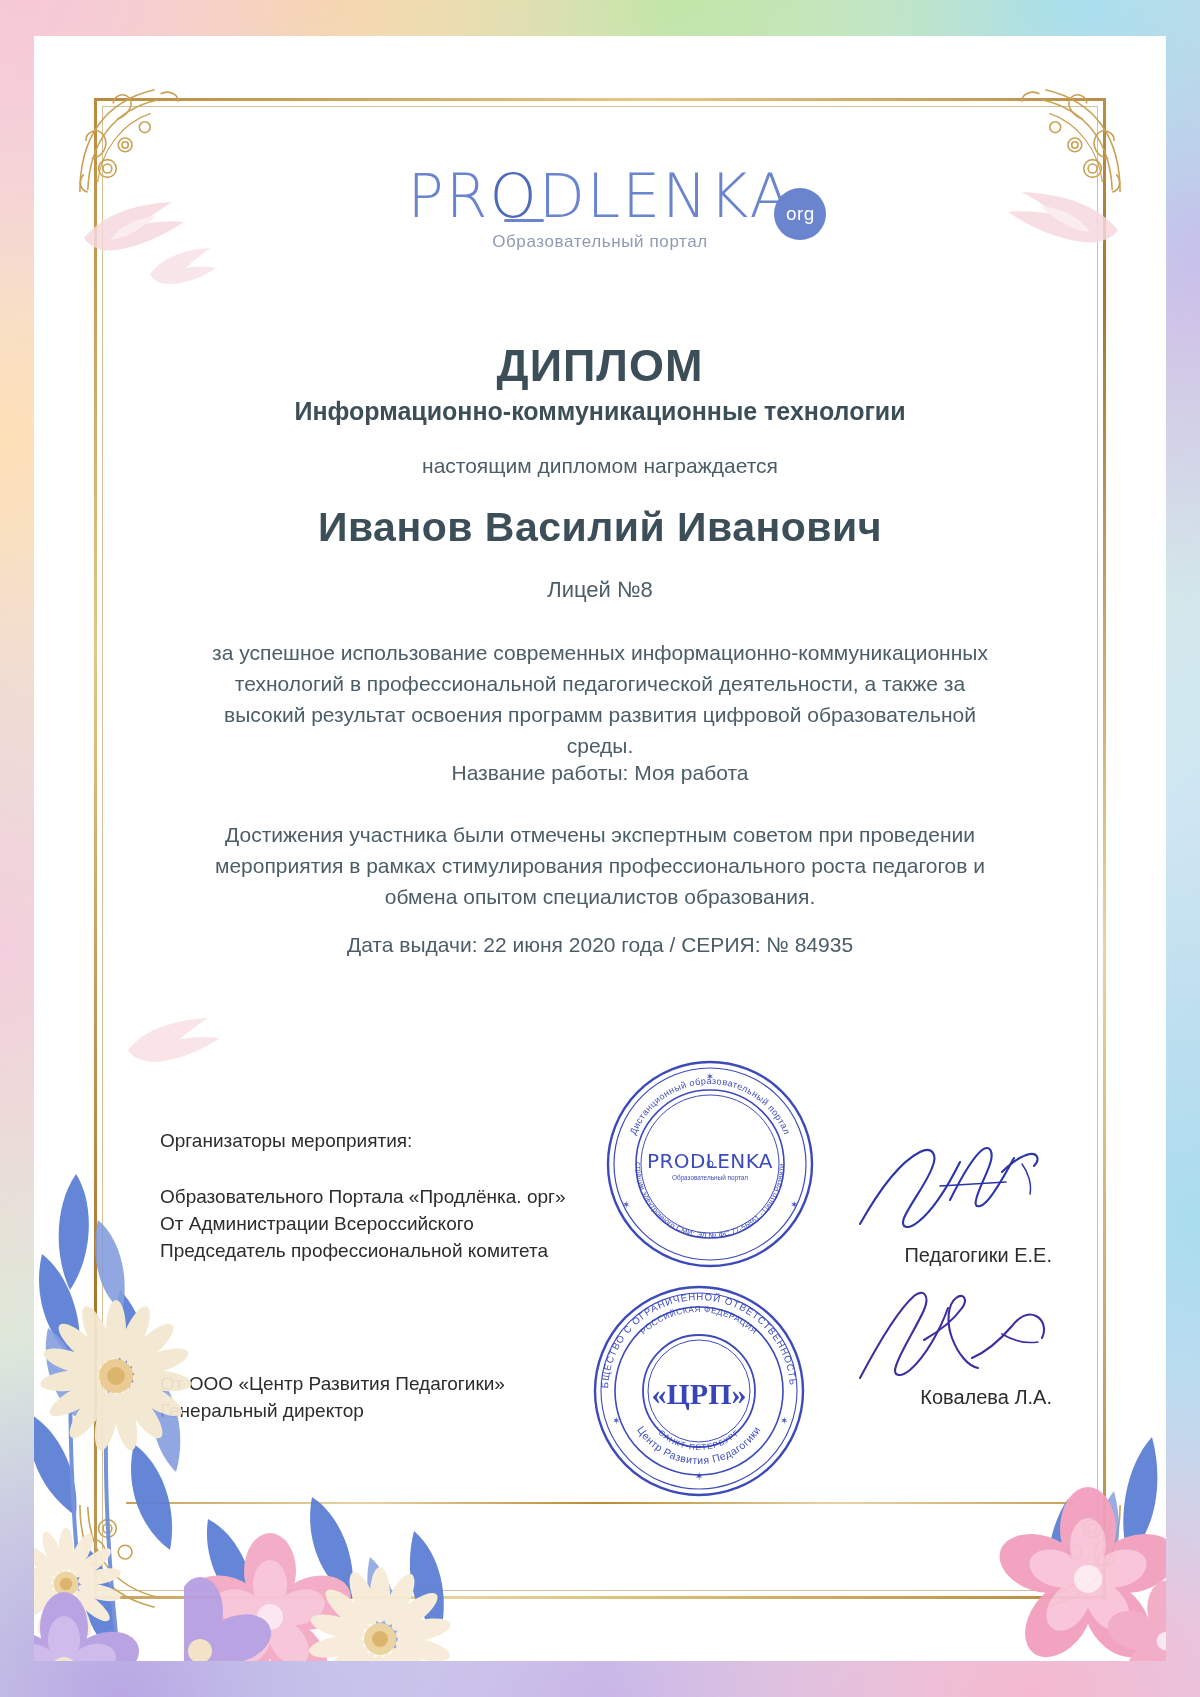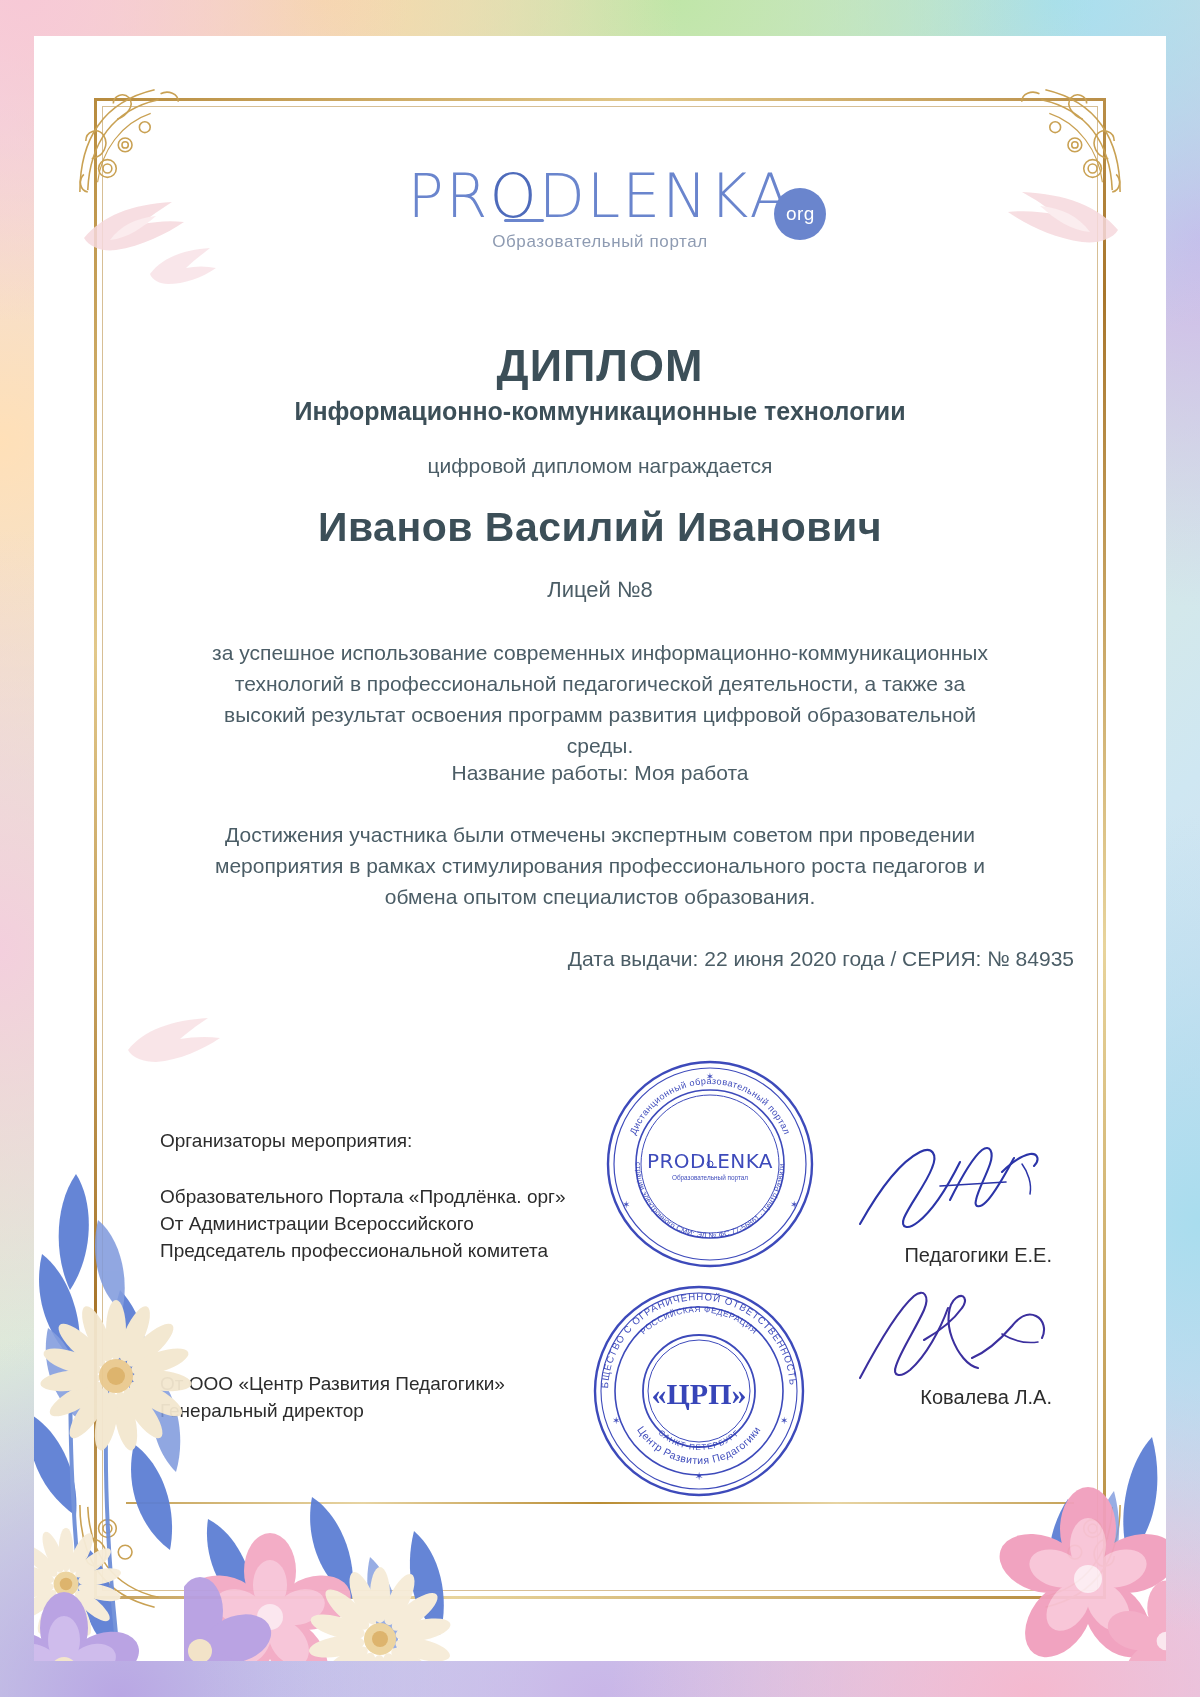--- a/index.html
+++ b/index.html
@@ -98,21 +98,21 @@
     margin-top: 26px; font-size: 41px; font-weight: bold; color: #3c4f58;
     letter-spacing: .5px;
   }
   .institution { margin-top: 26px; font-size: 22px; color: #4b5d66; }
 
   .body-para {
     margin: 34px auto 0; max-width: 800px;
     font-size: 21px; line-height: 1.48; color: #4b5d66;
   }
   .work-line { font-size: 21px; color: #4b5d66; }
-  .issue-line { margin-top: 34px; font-size: 21px; color: #4b5d66; text-align: right; }
+  .issue-line { margin-top: 20px; font-size: 21px; color: #4b5d66; }
 
   
   .sig-area { position: absolute; left: 92px; right: 92px; top: 1030px; height: 420px; }
 
   .org-head { position: absolute; left: 34px; top: 64px; font-size: 19px; color: #2c2c2c; }
   .org-block1 { position: absolute; left: 34px; top: 118px; font-size: 19px; color: #2c2c2c; line-height: 1.42; text-align: left; }
   .org-block2 { position: absolute; left: 34px; top: 305px; font-size: 19px; color: #2c2c2c; line-height: 1.42; text-align: left; }
 
   .signer-1 { position: absolute; right: 22px; top: 178px; font-size: 20px; color: #2c2c2c; }
   .signer-2 { position: absolute; right: 22px; top: 320px; font-size: 20px; color: #2c2c2c; }
@@ -238,21 +238,21 @@
       <div class="logo-word">
         <span>PR</span><span class="accent">O</span><span>DLENKA</span>
         <span class="logo-underline"></span>
         <span class="org-badge">org</span>
       </div>
       <div class="logo-sub">Образовательный портал</div>
     </div>
 
     <h1 class="title-main">ДИПЛОМ</h1>
     <h2 class="title-sub">Информационно-коммуникационные технологии</h2>
-    <p class="awarded-line">цифровой дипломом награждается</p>
+    <p class="awarded-line">настоящим дипломом награждается</p>
     <p class="recipient">Иванов Василий Иванович</p>
     <p class="institution">Лицей №8</p>
     <p class="body-para">за успешное использование современных информационно-коммуникационных технологий в профессиональной педагогической деятельности, а также за высокий результат освоения программ развития цифровой образовательной среды.</p>
     <p class="work-line">Название работы: Моя работа</p>
     <p class="body-para">Достижения участника были отмечены экспертным советом при проведении мероприятия в рамках стимулирования профессионального роста педагогов и обмена опытом специалистов образования.</p>
     <p class="issue-line">Дата выдачи: 22 июня 2020 года / СЕРИЯ: № 84935</p>
   </div>
 
   <div class="sig-area">
 

